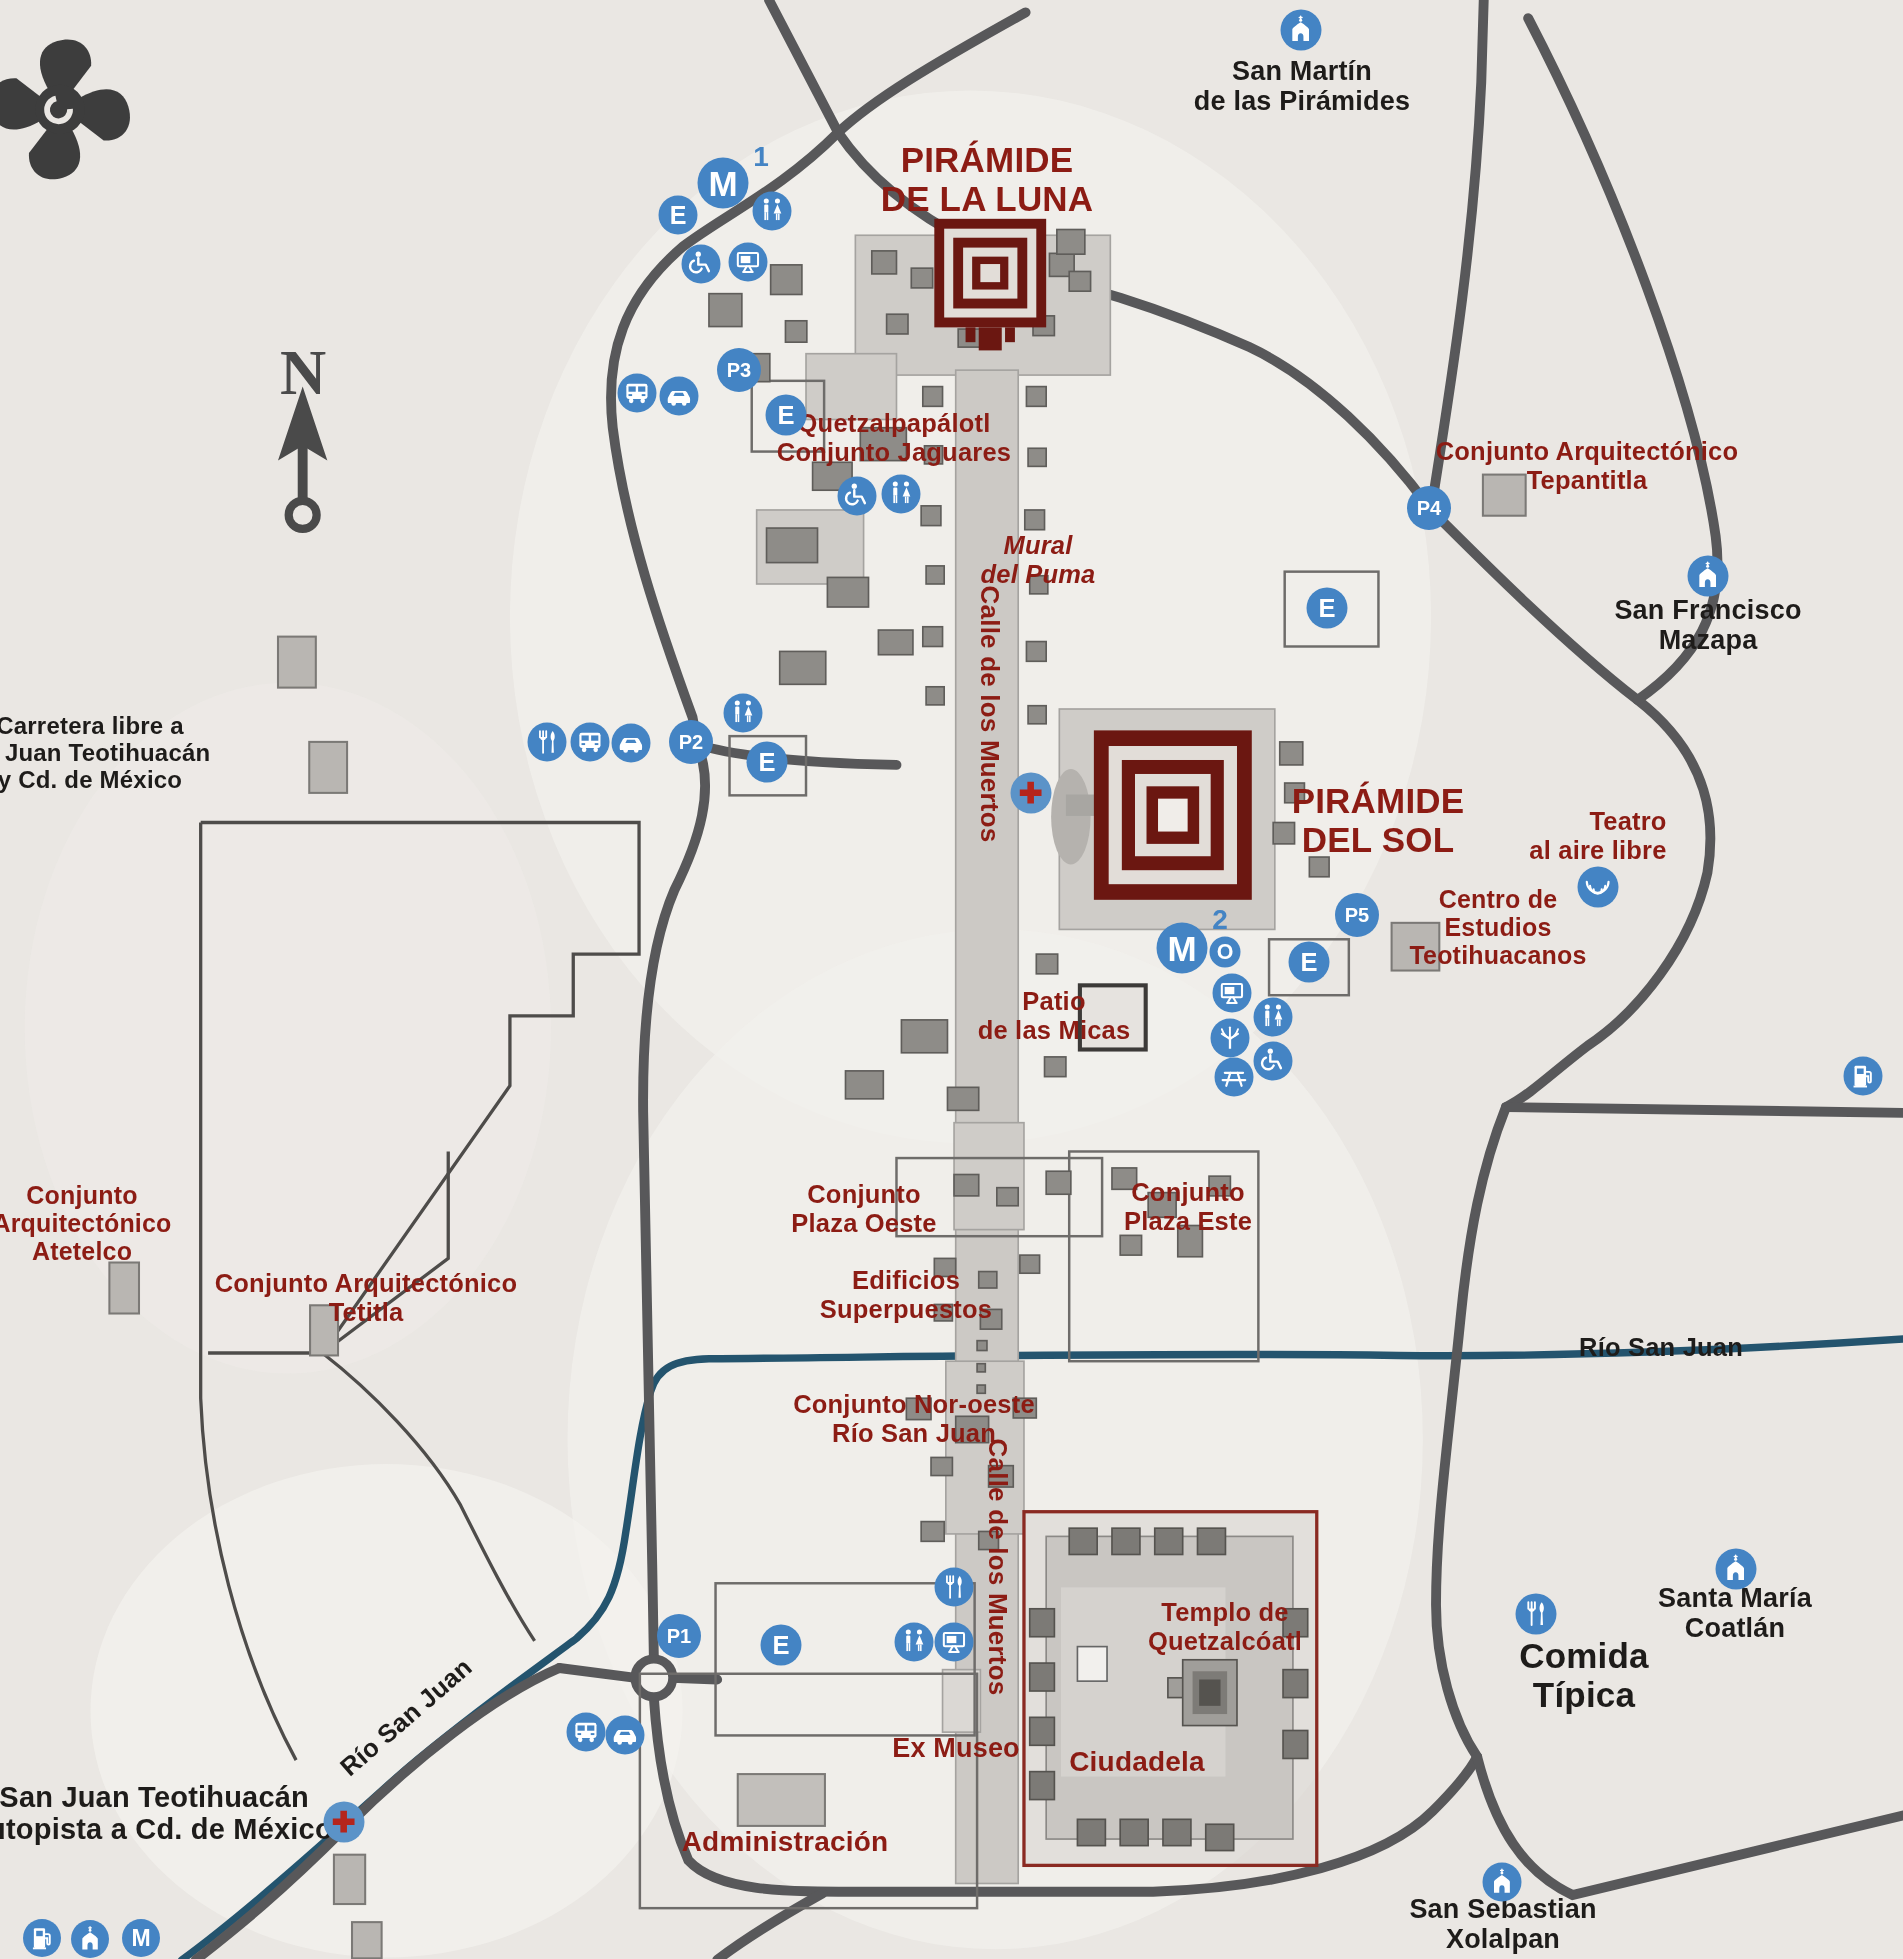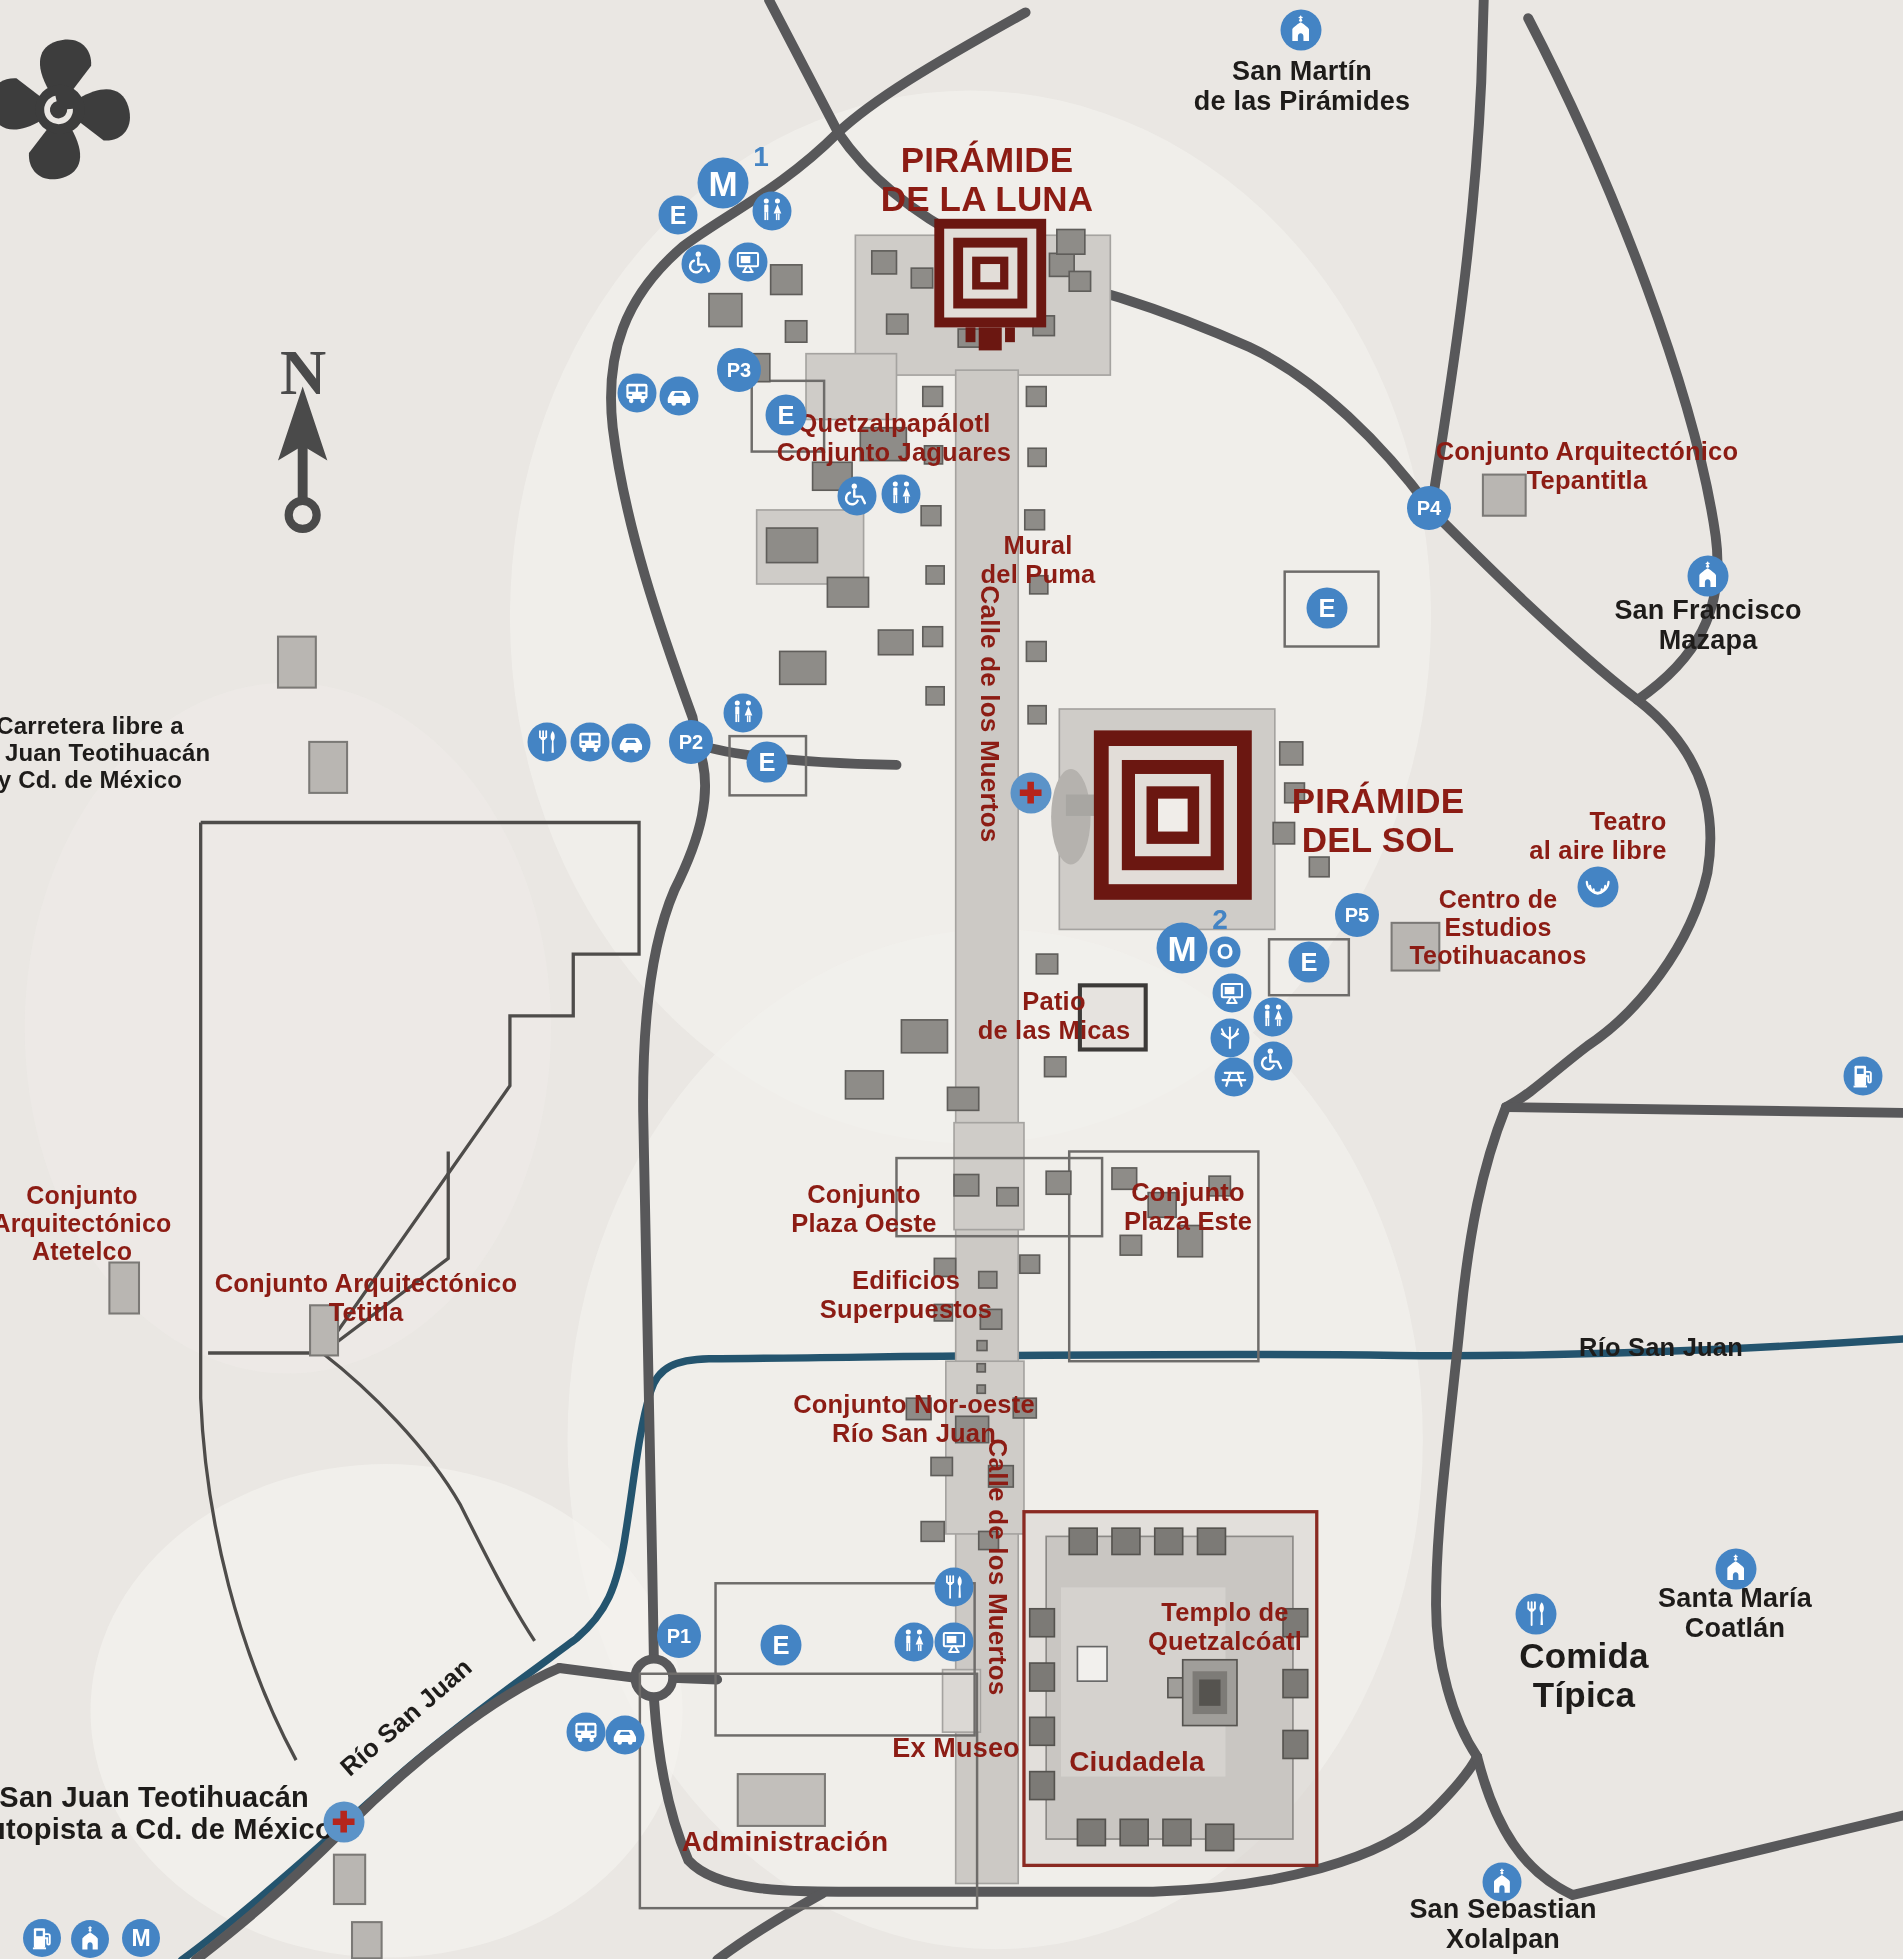--- a/index.html
+++ b/index.html
@@ -324,21 +324,21 @@
 </svg>
 
 <div class="north" style="left:303px;top:373px;font-size:64px;">N</div>
 
 <div class="lbl red" style="left:987px;top:179px;font-size:35px;">PIRÁMIDE
 DE LA LUNA</div>
 <div class="lbl red" style="left:1378px;top:820px;font-size:35px;">PIRÁMIDE
 DEL SOL</div>
 <div class="lbl red" style="left:894px;top:438px;font-size:25.5px;">Quetzalpapálotl
 Conjunto Jaguares</div>
-<div class="lbl red" style="left:1038px;top:560px;font-size:25.5px;">Mural
+<div class="lbl red" style="left:1038px;top:560px;font-size:25.5px;font-style:italic;">Mural
 del Puma</div>
 <div class="lbl red" style="left:1054px;top:1016px;font-size:25.5px;">Patio
 de las Micas</div>
 <div class="lbl red" style="left:864px;top:1209px;font-size:25.5px;">Conjunto
 Plaza Oeste</div>
 <div class="lbl red" style="left:1188px;top:1207px;font-size:25.5px;">Conjunto
 Plaza Este</div>
 <div class="lbl red" style="left:906px;top:1295px;font-size:25.5px;">Edificios
 Superpuestos</div>
 <div class="lbl red" style="left:914px;top:1383px;font-size:25.5px;margin-top:36px;">Conjunto Nor-oeste

